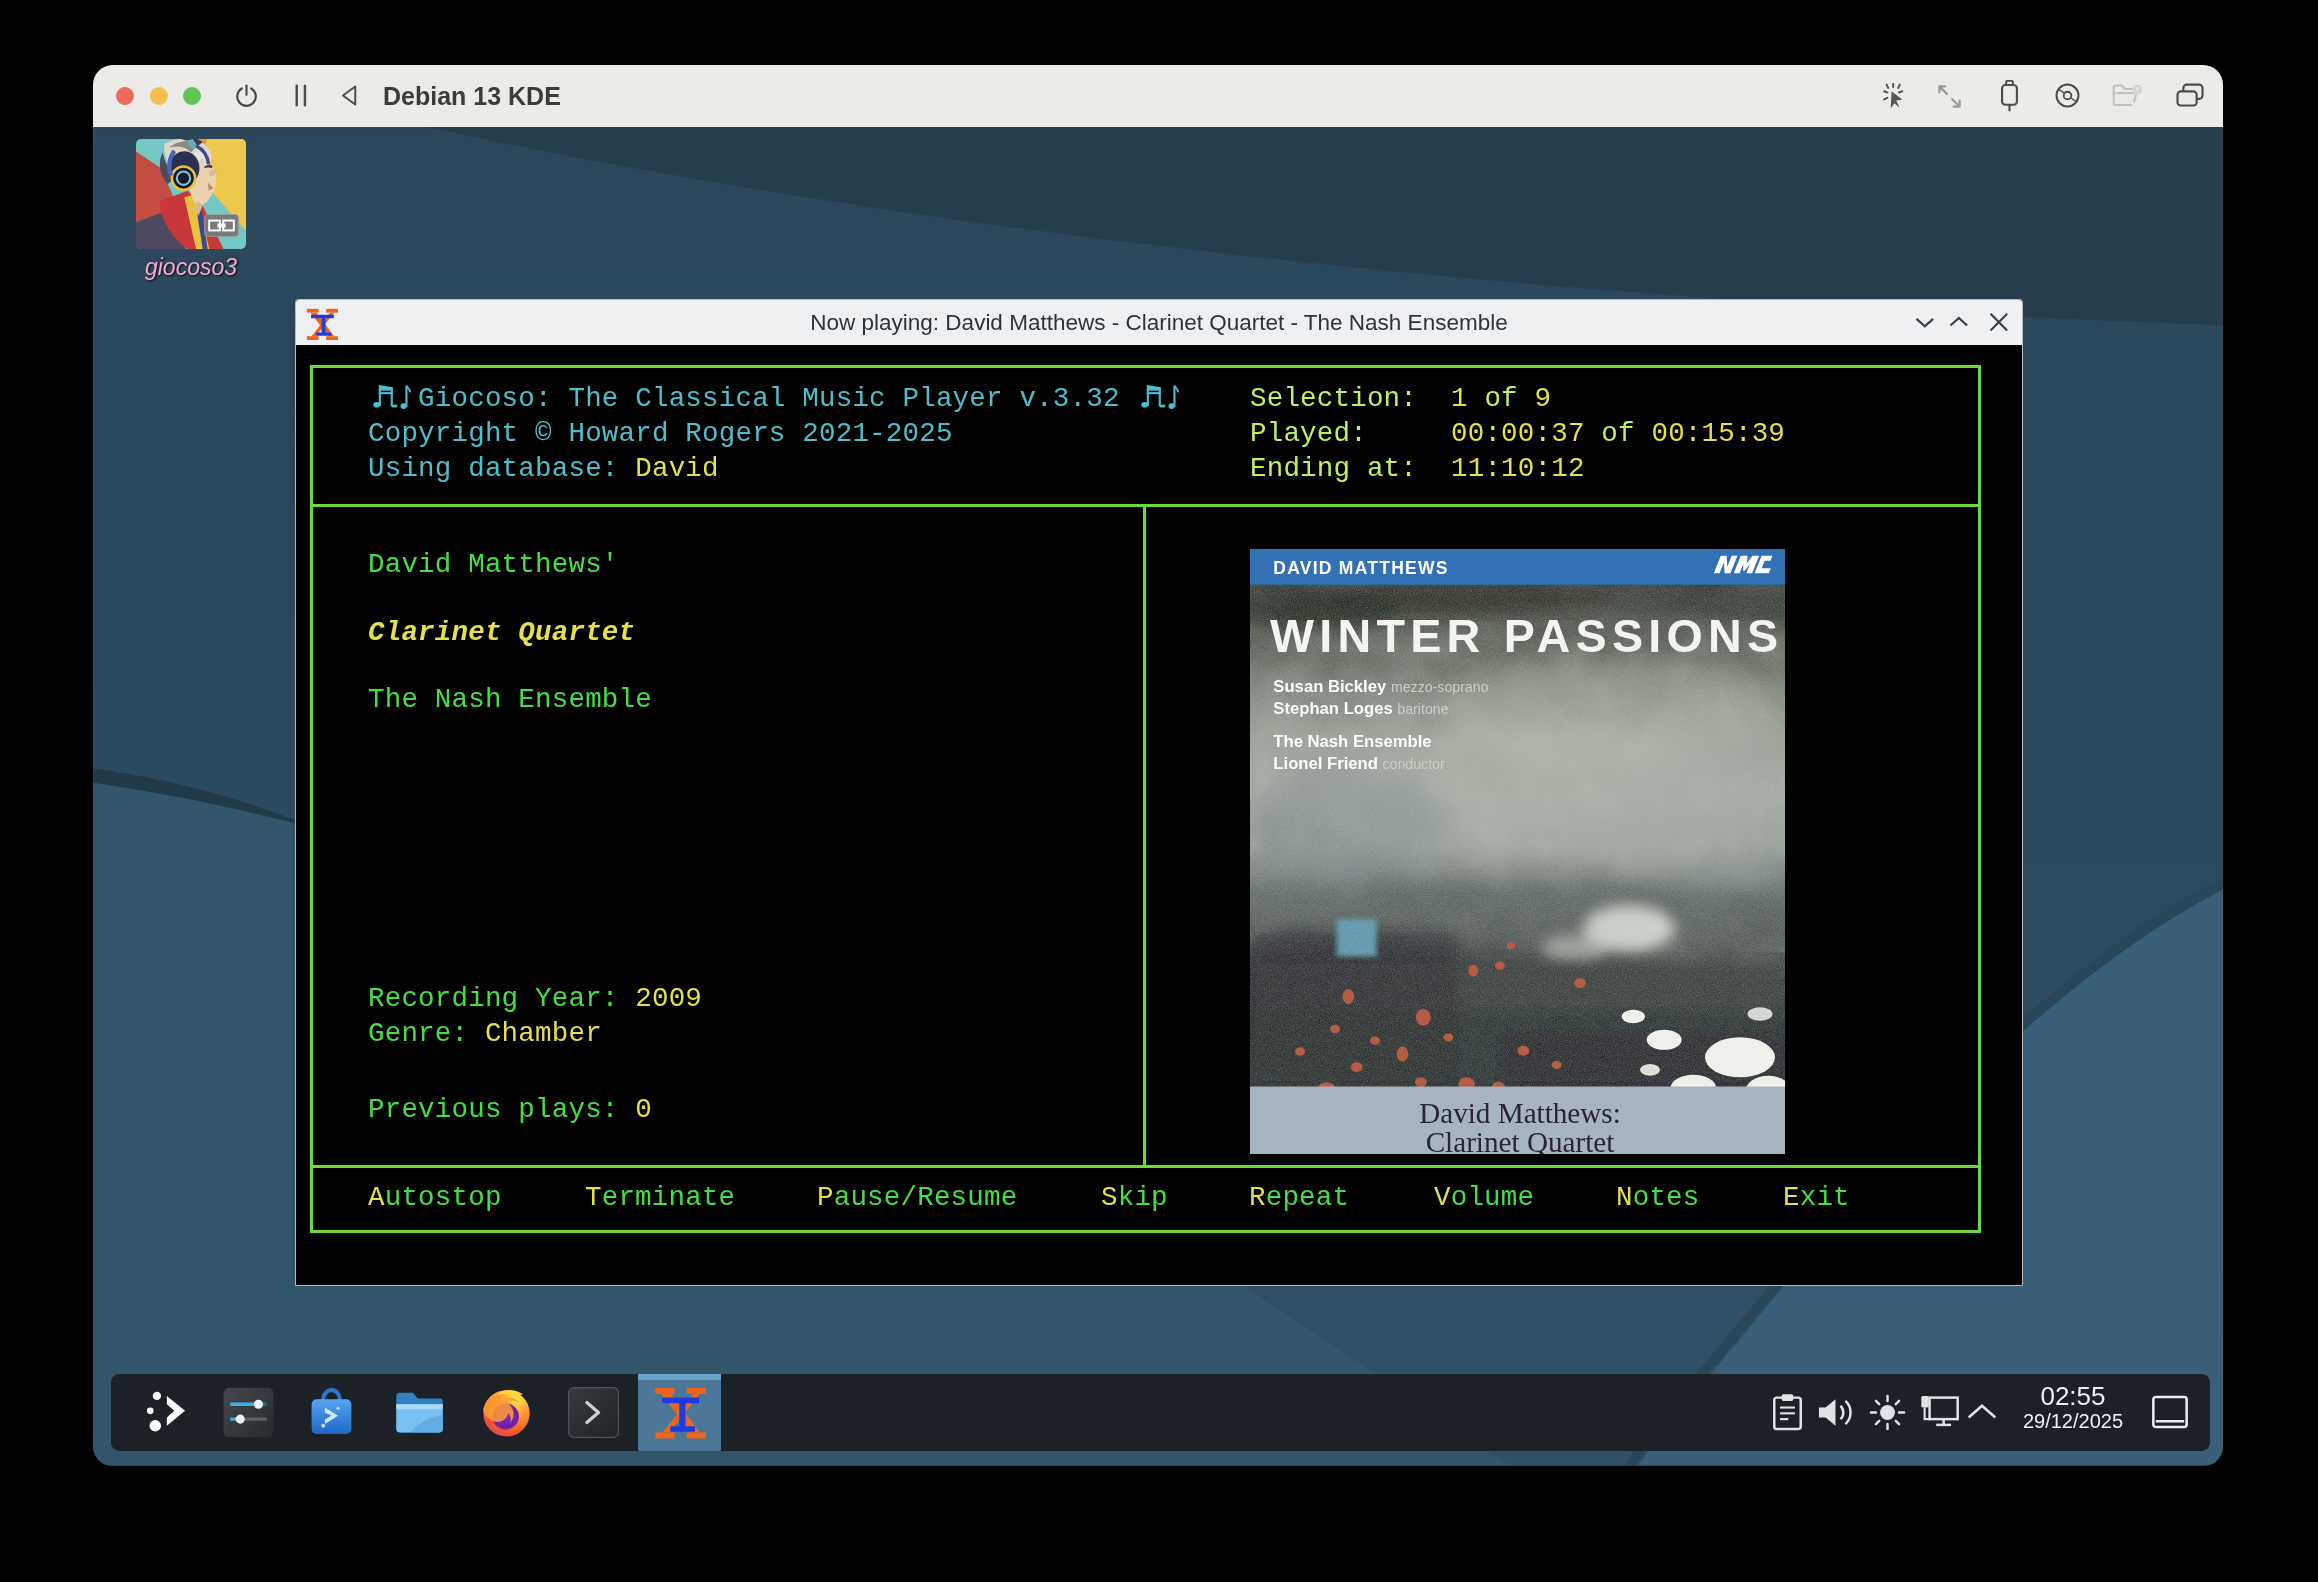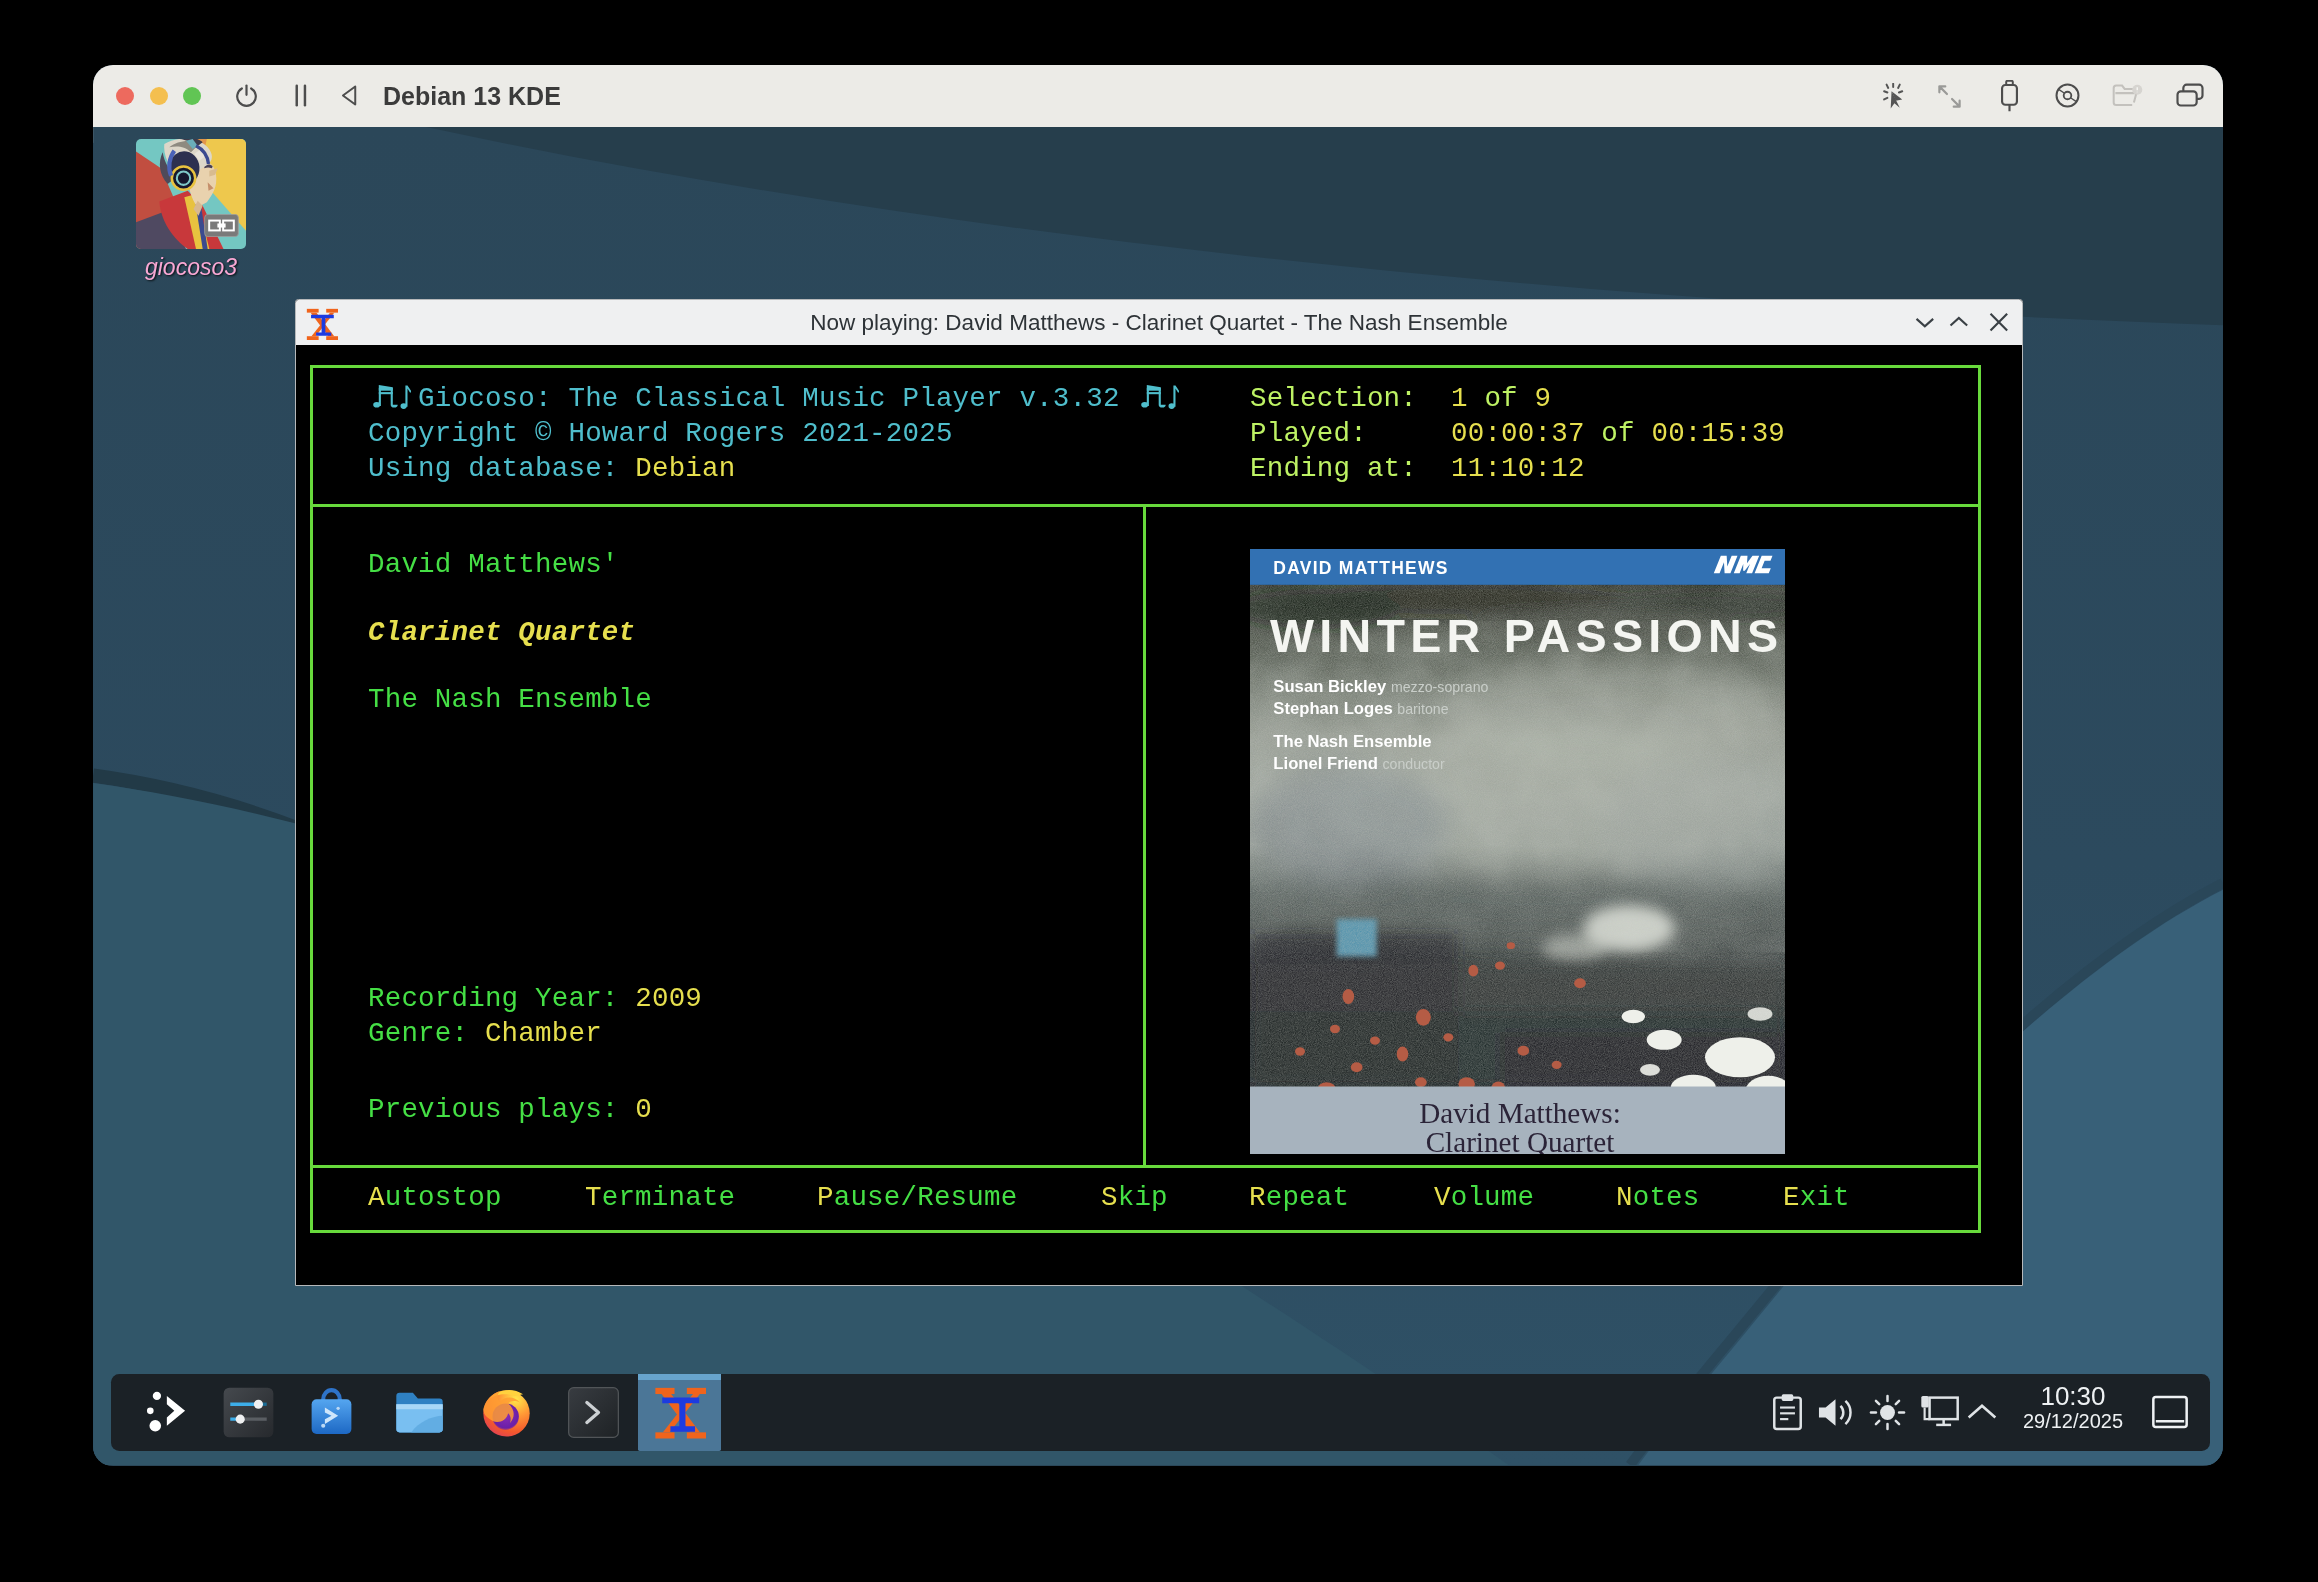--- a/index.html
+++ b/index.html
@@ -216,21 +216,21 @@
         </svg>
         <svg class="abs" style="left:841px; top:38px;" width="42" height="28" viewBox="0 0 60 36">
           <g fill="#4fbecc">
             <path d="M6,29 a5,4 0 1,0 10,0 a5,4 0 1,0 -10,0 M14,31 l3,0 0,-24 14,0 0,22 3,0 0,-25 -20,-3 z M31,29 a5,4 0 1,0 10,0"></path>
             <rect x="14" y="5" width="20" height="4"></rect>
               <rect x="14" y="11" width="20" height="3"></rect>
             <path d="M45,31 a4.5,4 0 1,0 9,0 a4.5,4 0 1,0 -9,0 M52,32 l3,0 0,-26 3.5,5.5 3,0 -6.5,-10 -3,0 z"></path>
           </g>
         </svg>
         <div class="ln c" style="left:72px; top:71px;">Copyright © Howard Rogers 2021-2025</div>
-        <div class="ln c" style="left:72px; top:106px;">Using database: <span class="y">Debian</span></div>
+        <div class="ln c" style="left:72px; top:106px;">Using database: <span class="y">David</span></div>
 
         <div class="ln w" style="left:954px; top:36px;">Selection:</div>
         <div class="ln w" style="left:954px; top:71px;">Played:</div>
         <div class="ln w" style="left:954px; top:106px;">Ending at:</div>
         <div class="ln" style="left:1155px; top:36px;"><span class="y">1</span><span class="w"> of </span><span class="y">9</span></div>
         <div class="ln" style="left:1155px; top:71px;"><span class="y">00:00:37</span><span class="w"> of </span><span class="y">00:15:39</span></div>
         <div class="ln y" style="left:1155px; top:106px;">11:10:12</div>
 
         <div class="ln g" style="left:72px; top:202px;">David Matthews'</div>
         <div class="ln y" style="left:72px; top:270px; font-weight:bold; font-style:italic;">Clarinet Quartet</div>
@@ -503,21 +503,21 @@
         <rect x="16" y="8" width="34" height="26" stroke="#dfe3e6" stroke-width="3" fill="none"></rect>
         <line x1="33" y1="34" x2="33" y2="40" stroke="#dfe3e6" stroke-width="3"></line>
         <line x1="24" y1="41" x2="42" y2="41" stroke="#dfe3e6" stroke-width="3"></line>
         <rect x="6" y="6" width="9" height="14" rx="2" fill="#dfe3e6"></rect>
         <path d="M10,20 v14 h6" stroke="#dfe3e6" stroke-width="2.6" fill="none"></path>
       </svg>
       <svg class="pic" style="left:1851px; top:20px; width:40px; height:37px;" viewBox="0 0 48 44">
         <path d="M8,28 L24,14 L40,28" stroke="#dfe3e6" stroke-width="3.2" fill="none"></path>
       </svg>
       <div id="clock" style="left:1900px; width:125px;">
-        <div style="font-size:26px; line-height:28px;">10:30</div>
+        <div style="font-size:26px; line-height:28px;">02:55</div>
         <div style="font-size:20px; line-height:23px;">29/12/2025</div>
       </div>
       <svg class="pic" style="left:2038px; top:18.3px; width:42px; height:40px;" viewBox="0 0 50 48">
         <rect x="5" y="6" width="40" height="36" rx="3" stroke="#eef1f3" stroke-width="3" fill="none"></rect>
         <line x1="8" y1="35" x2="42" y2="35" stroke="#eef1f3" stroke-width="3"></line>
       </svg>
     </div>
   </div>
 </div>
 

